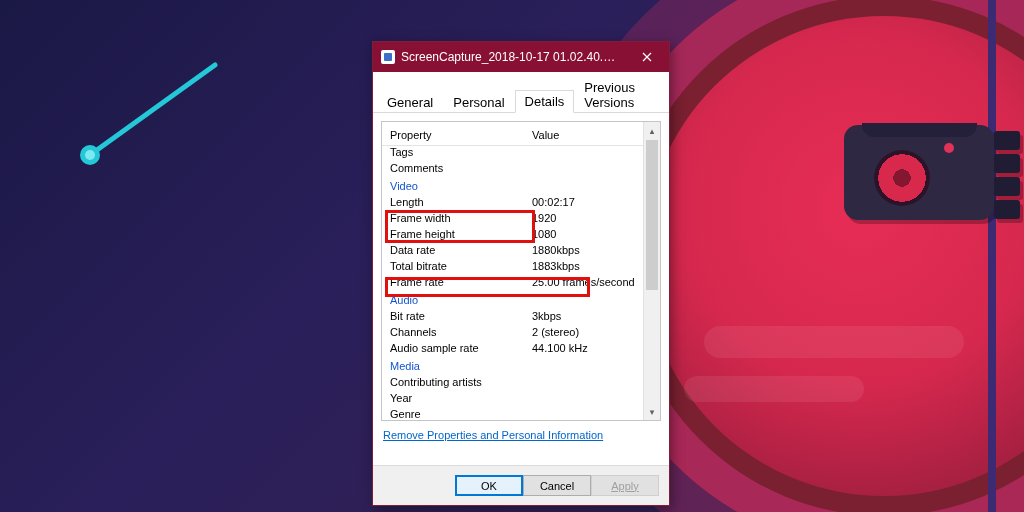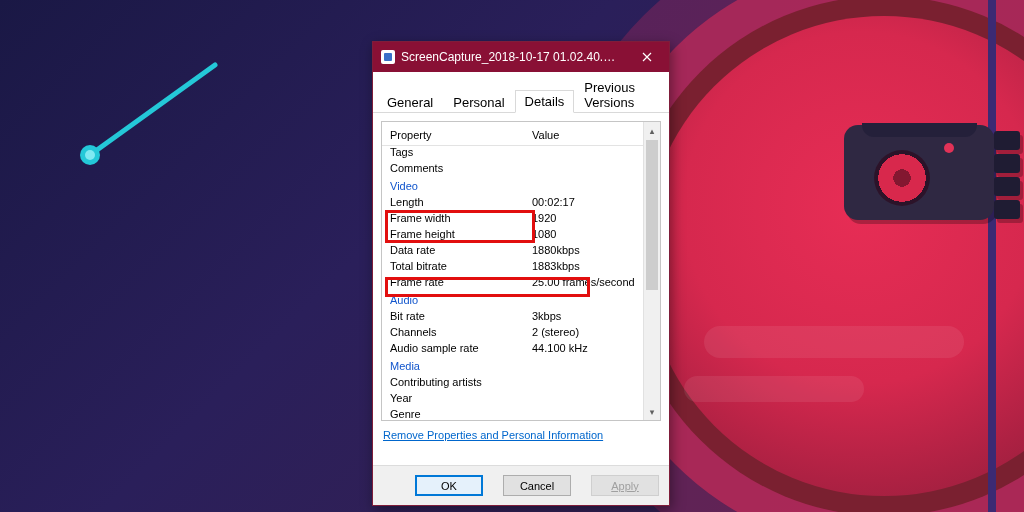--- a/index.html
+++ b/index.html
@@ -261,21 +261,21 @@
   }
 
   .buttons {
     flex: 0 0 40px;
     background: #f0f0f0;
     border-top: 1px solid #dcdcdc;
     display: flex;
     justify-content: flex-end;
     align-items: center;
     padding-right: 10px;
-    gap: 20px;
+    gap: 0;
   }
   .btn {
     width: 68px;
     height: 21px;
     border: 1px solid #adadad;
     background: #e1e1e1;
     font-size: 11px;
     font-family: inherit;
     display: flex; align-items: center; justify-content: center;
     cursor: default;

